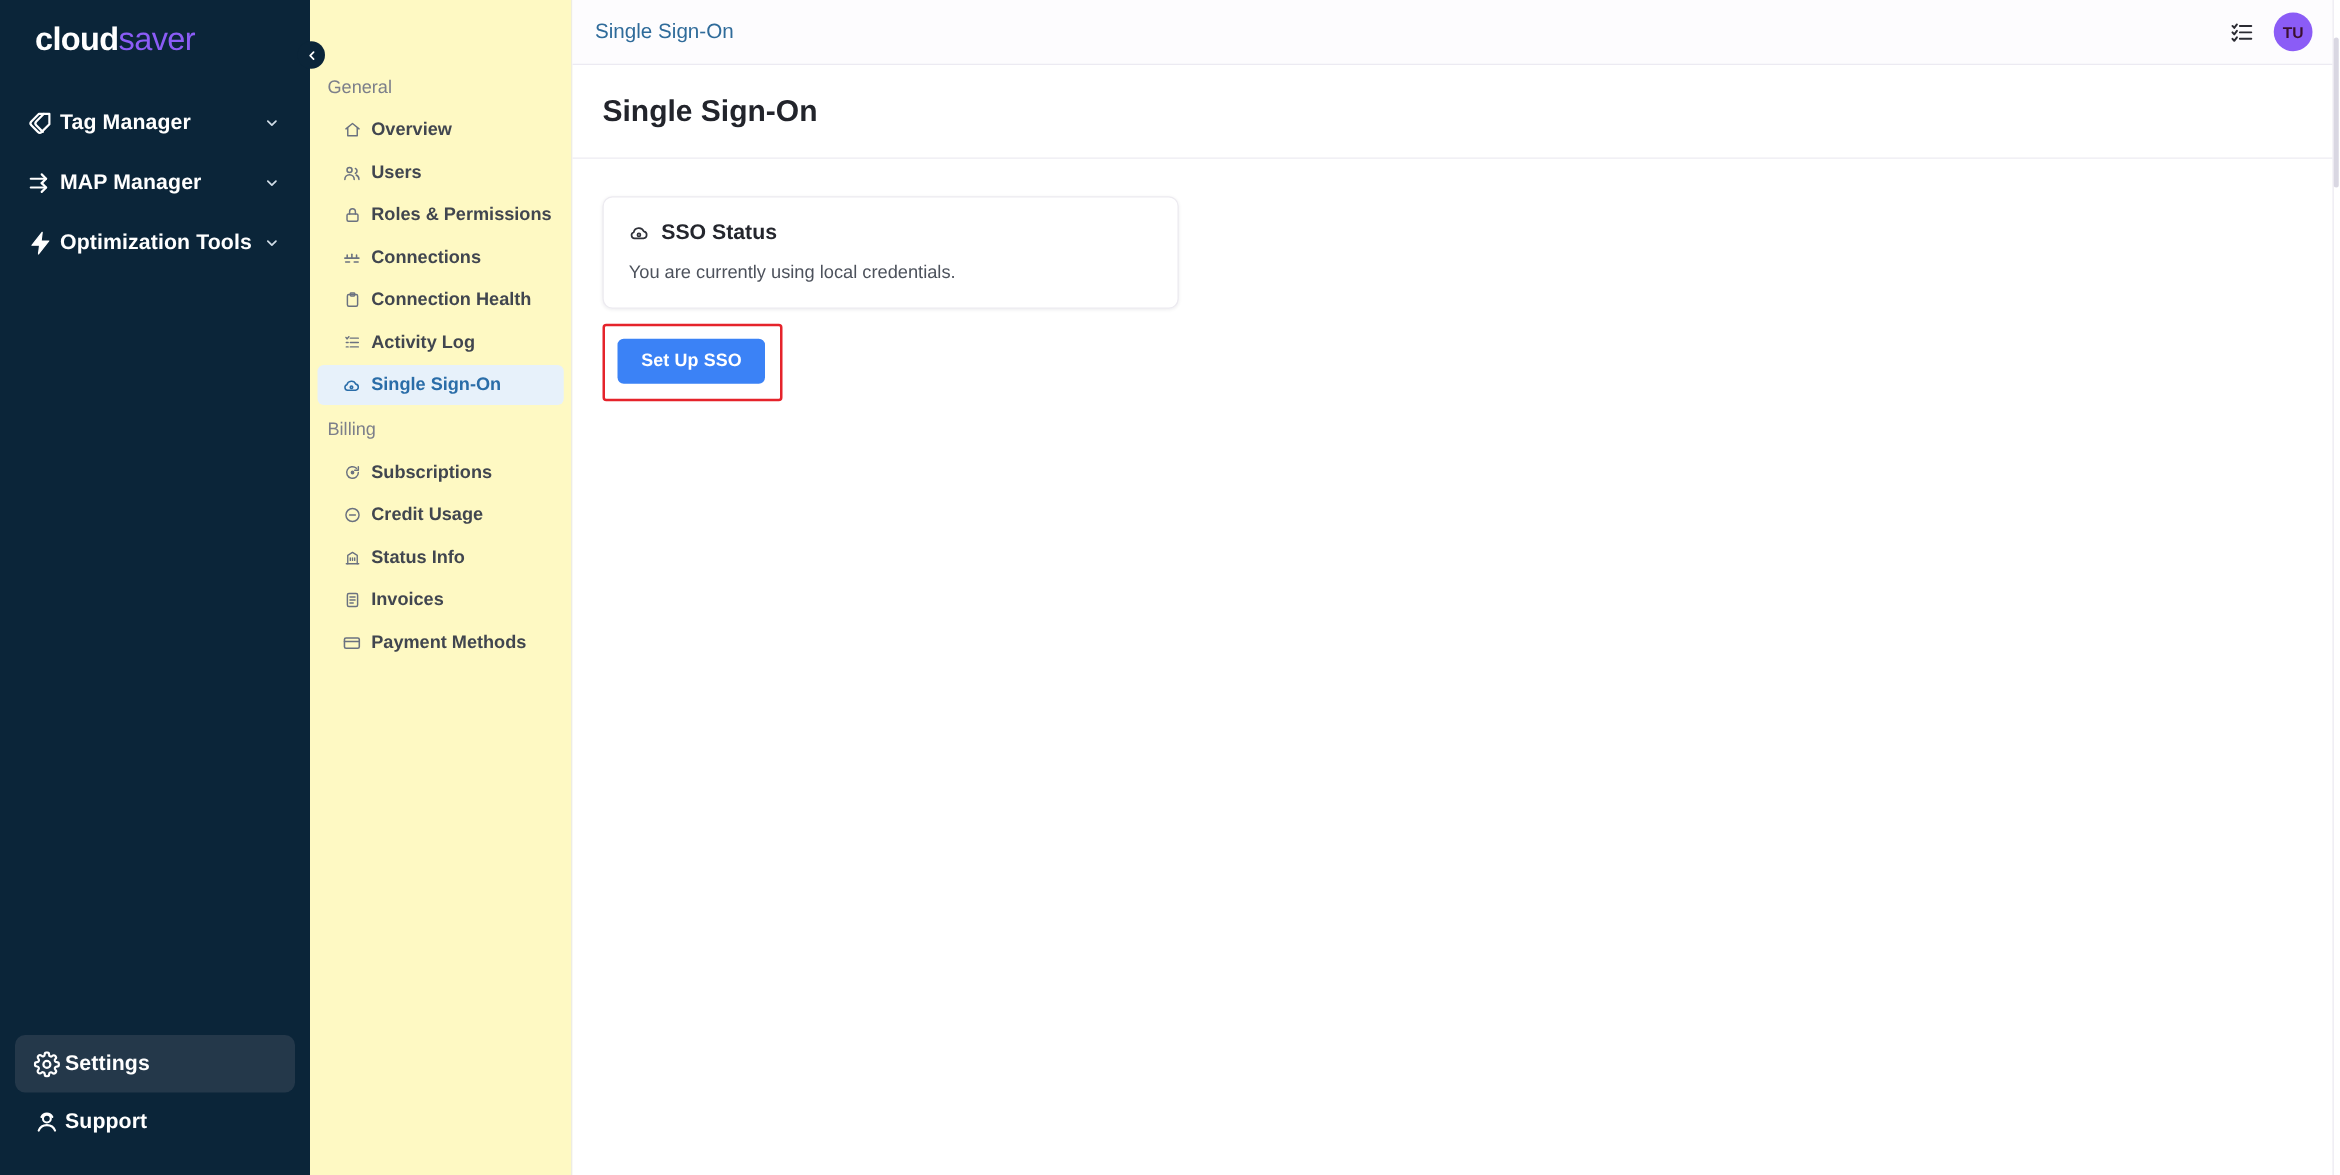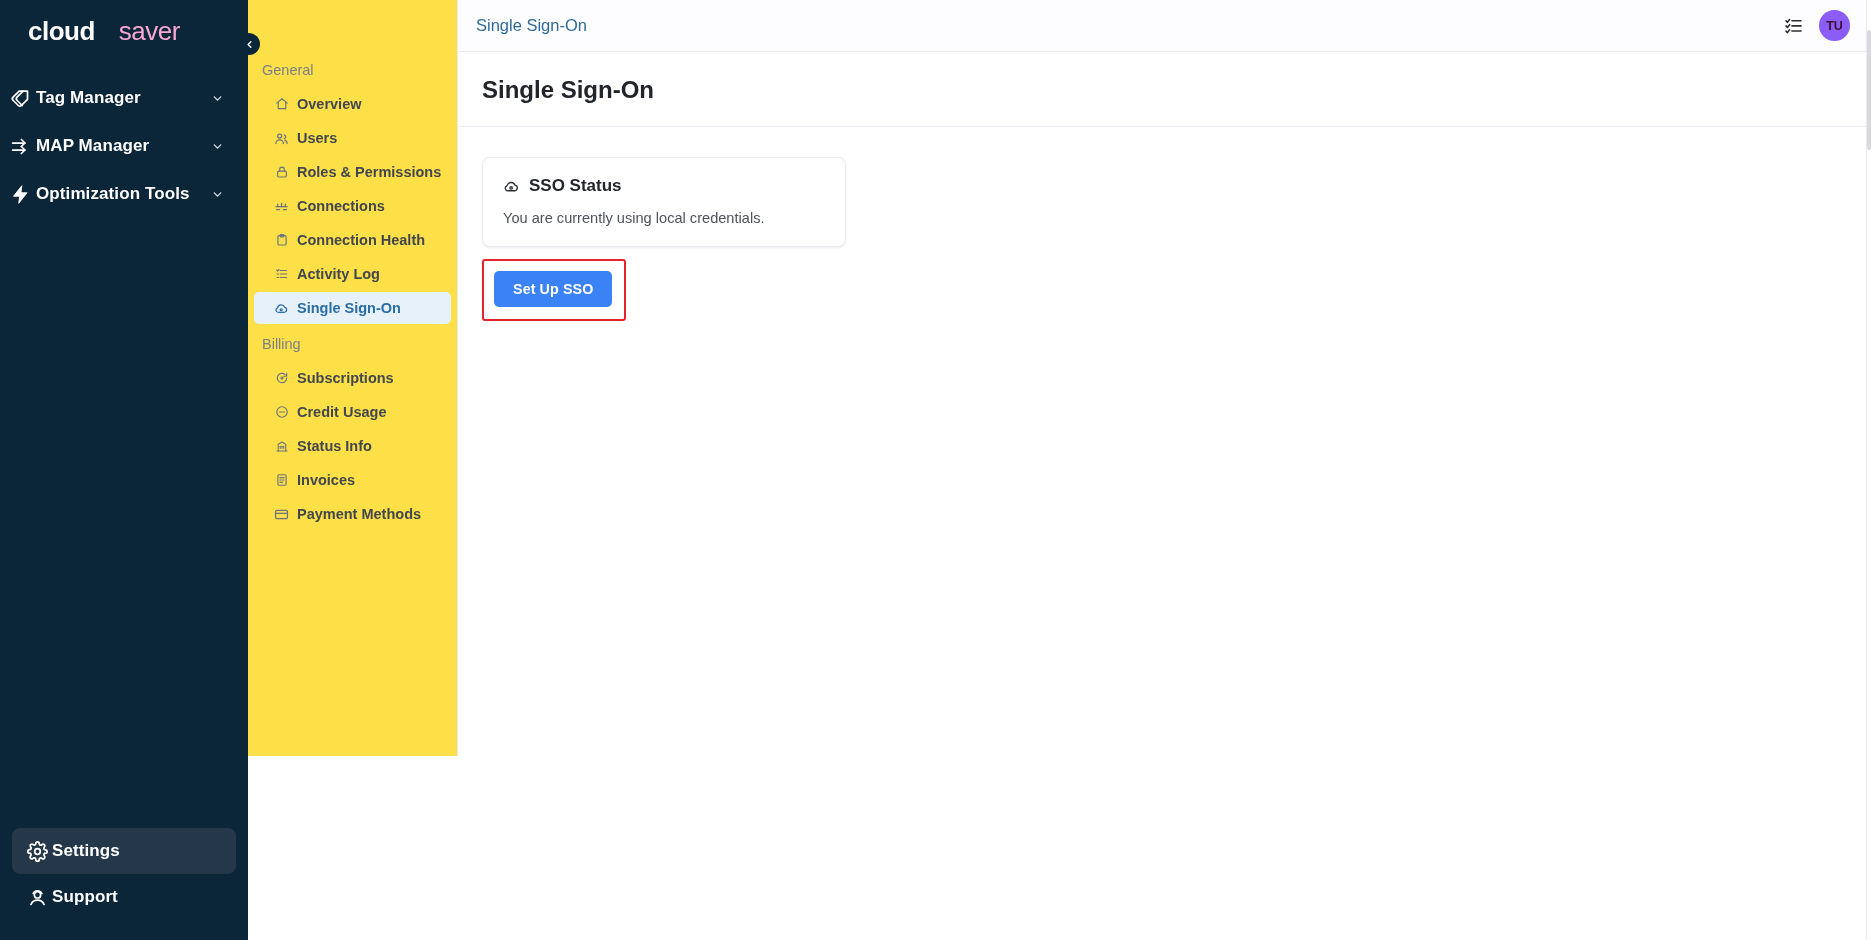--- a/index.html
+++ b/index.html
@@ -24,27 +24,27 @@
   .brand {
     padding: 18px 0 0 28px;
     height: 54px;
     display: flex; align-items: flex-start;
   }
   .brand-text {
     font-size: 26px; letter-spacing: -0.5px; font-weight: 700;
     line-height: 1;
   }
   .brand-cloud { color: #ffffff; }
-  .brand-saver { color: #f9a8d4; font-weight: 400; margin-left: 24px; }
+  .brand-saver { color: #8b5cf6; font-weight: 400; }
 
   .nav-top { margin-top: 20px; }
   .nav-item {
     display: flex; align-items: center;
     height: 48px;
-    padding: 0 22px 0 10px;
+    padding: 0 22px 0 22px;
     color: #ffffff;
     font-size: 17px;
     cursor: pointer;
   }
   .nav-item .nav-ico {
     width: 26px; flex: 0 0 26px;
     display: flex; align-items: center; justify-content: flex-start;
     color: #ffffff;
   }
   .nav-item .nav-label { flex: 1; font-weight: 600; letter-spacing: .1px; }
@@ -63,22 +63,22 @@
     width: 22px; height: 22px; border-radius: 50%;
     background: #0b2539;
     display: flex; align-items: center; justify-content: center;
     color: #ffffff; z-index: 20; cursor: pointer;
     font-size: 11px;
   }
 
   
   .subnav {
     width: 210px; flex: 0 0 210px;
-    height: 756px;
-    background: #fde047;
+    height: 940px;
+    background: #fef9c3;
     border-right: 1px solid #e7e7ee;
     padding-top: 52px;
   }
   .subnav-group-title {
     font-size: 14.5px; color: #7c7f8a;
     padding: 10px 0 8px 14px;
   }
   .sub-item {
     display: flex; align-items: center; gap: 8px;
     height: 32px;
@@ -127,21 +127,21 @@
 
   .page-head {
     padding: 24px 0 22px 24px;
     border-bottom: 1px solid #edecf2;
   }
   .page-title { font-size: 24px; color: #22242b; font-weight: 600; }
 
   .content { padding: 30px 0 0 24px; flex: 1; position: relative; }
 
   .card {
-    width: 364px;
+    width: 461px;
     background: #ffffff;
     border: 1px solid #eceaf0;
     border-radius: 8px;
     box-shadow: 0 1px 3px rgba(20,20,40,.07);
     padding: 18px 20px 20px 20px;
   }
   .card-head {
     display: flex; align-items: center; gap: 9px;
     margin-bottom: 14px;
   }

